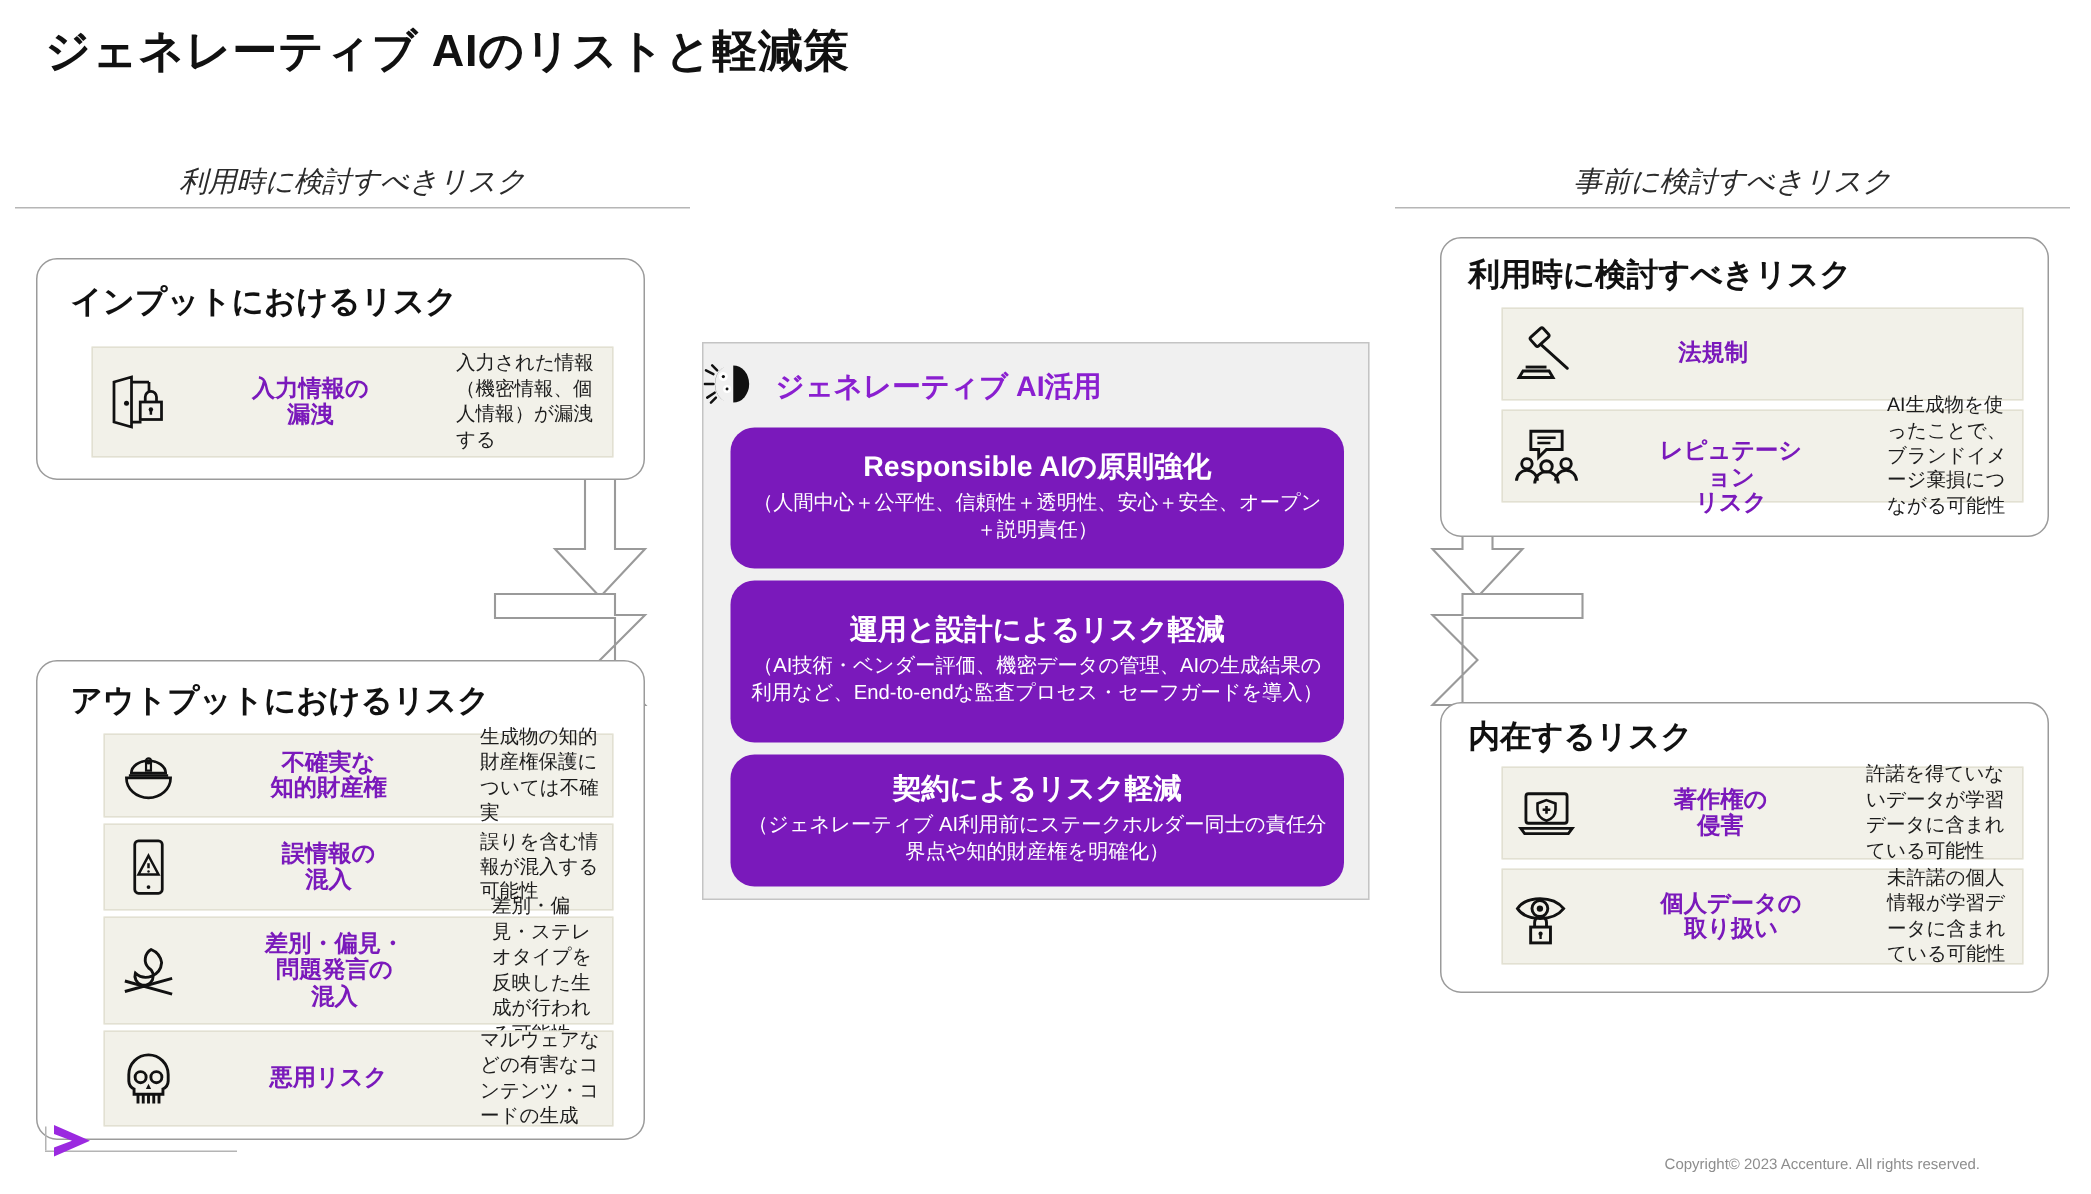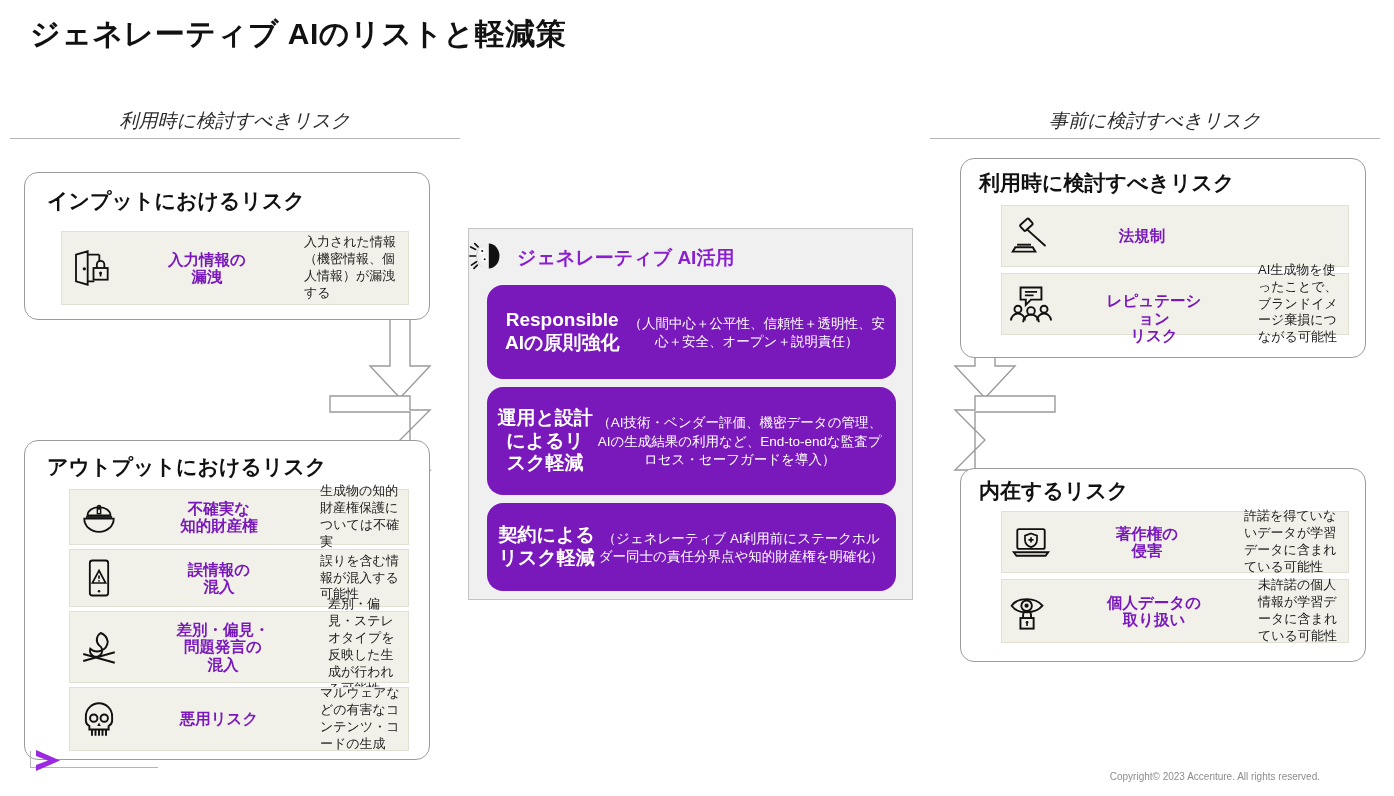--- a/index.html
+++ b/index.html
@@ -82,21 +82,21 @@
     position:absolute;left:0;top:8px;width:100%;height:42px;
     display:flex;align-items:center;justify-content:flex-start;gap:10px;
   }
   #center-title{
     color:#8a1fd0;font-weight:bold;font-size:19px;white-space:nowrap;
   }
   .pill{
     position:absolute;left:18px;width:409px;
     background:#7a19bb;border-radius:16px;
     color:#ffffff;box-sizing:border-box;
-    display:flex;flex-direction:row;align-items:center;justify-content:center;
+    display:flex;flex-direction:column;align-items:center;justify-content:center;
     text-align:center;padding:6px 10px;
   }
   .pill-title{font-size:19px;font-weight:bold;line-height:1.2;}
   .pill-sub{font-size:13.5px;line-height:1.36;margin-top:2px;}
   #pill-0{top:56px;height:94px;}
   #pill-1{top:158px;height:108px;}
   #pill-2{top:274px;height:88px;}
 
   
   #connectors{position:absolute;left:0;top:0;width:1394px;height:796px;pointer-events:none;}

